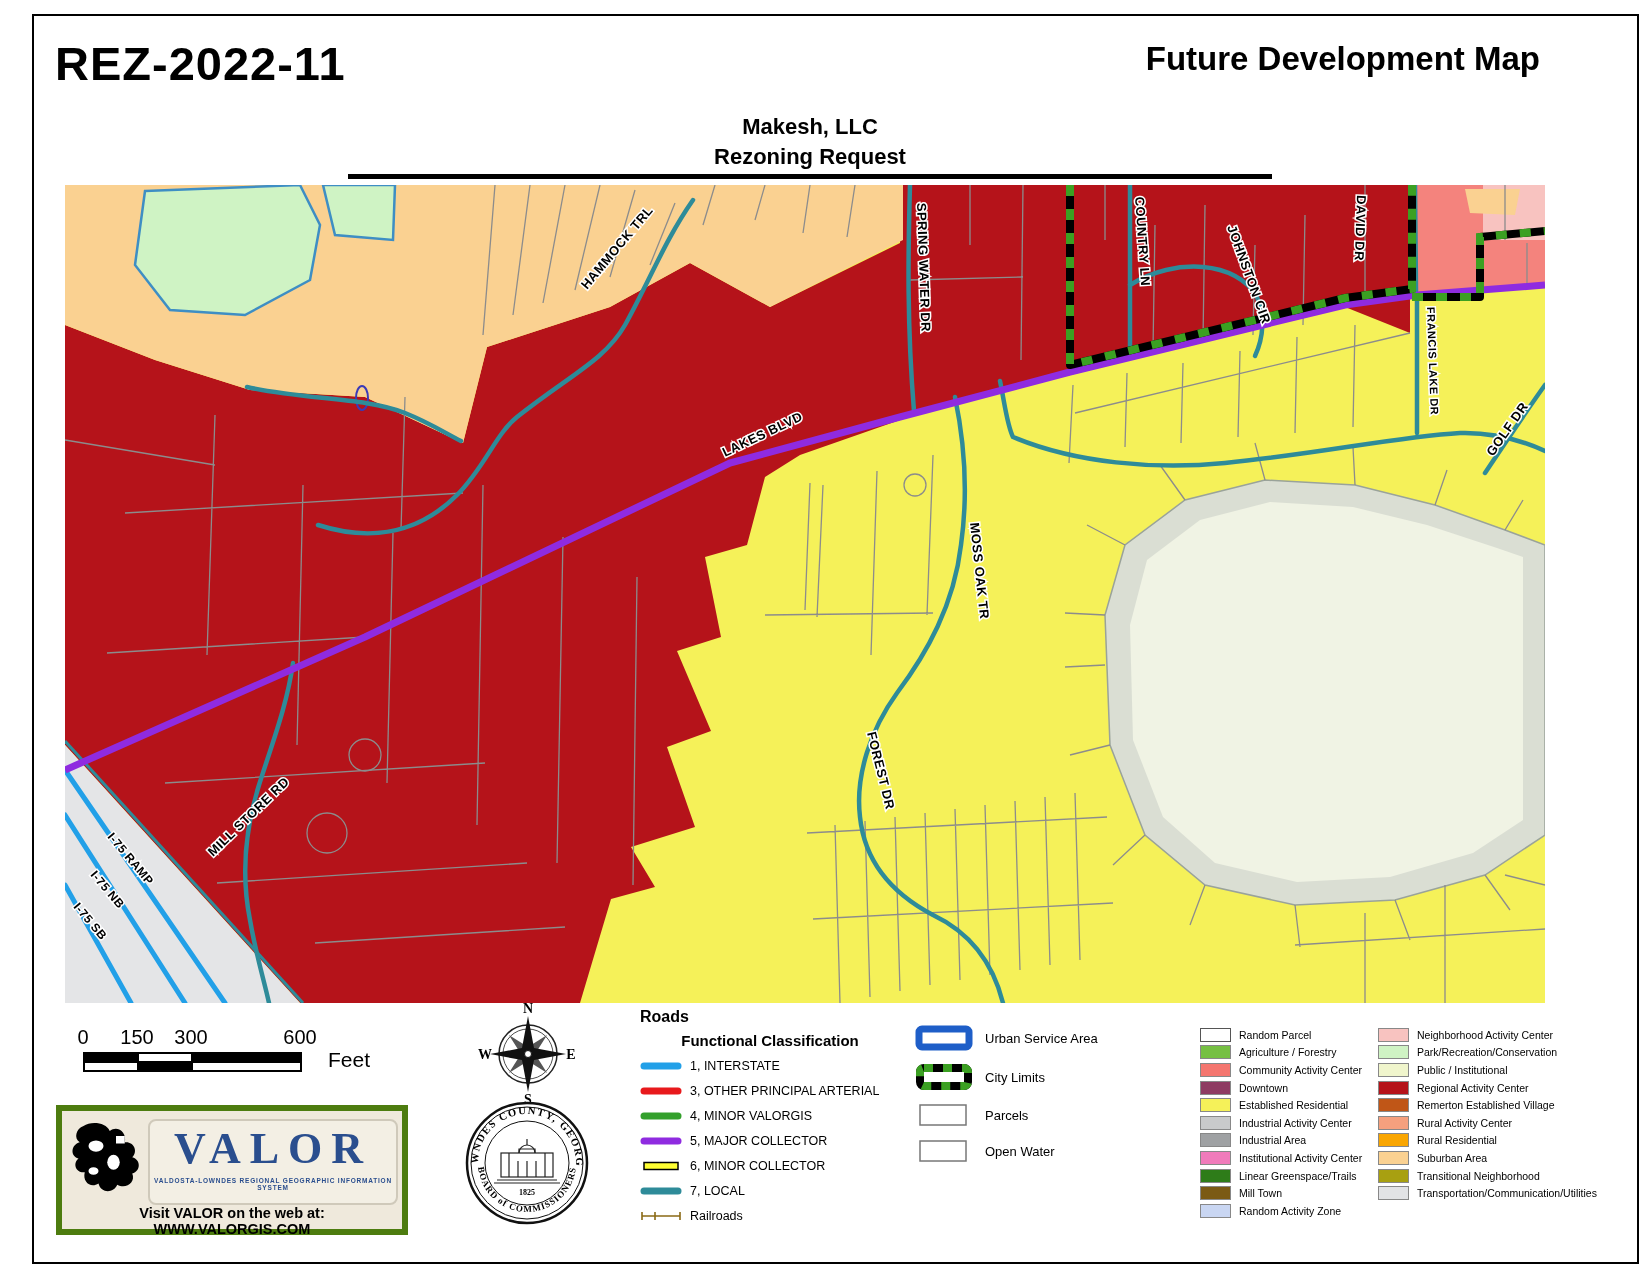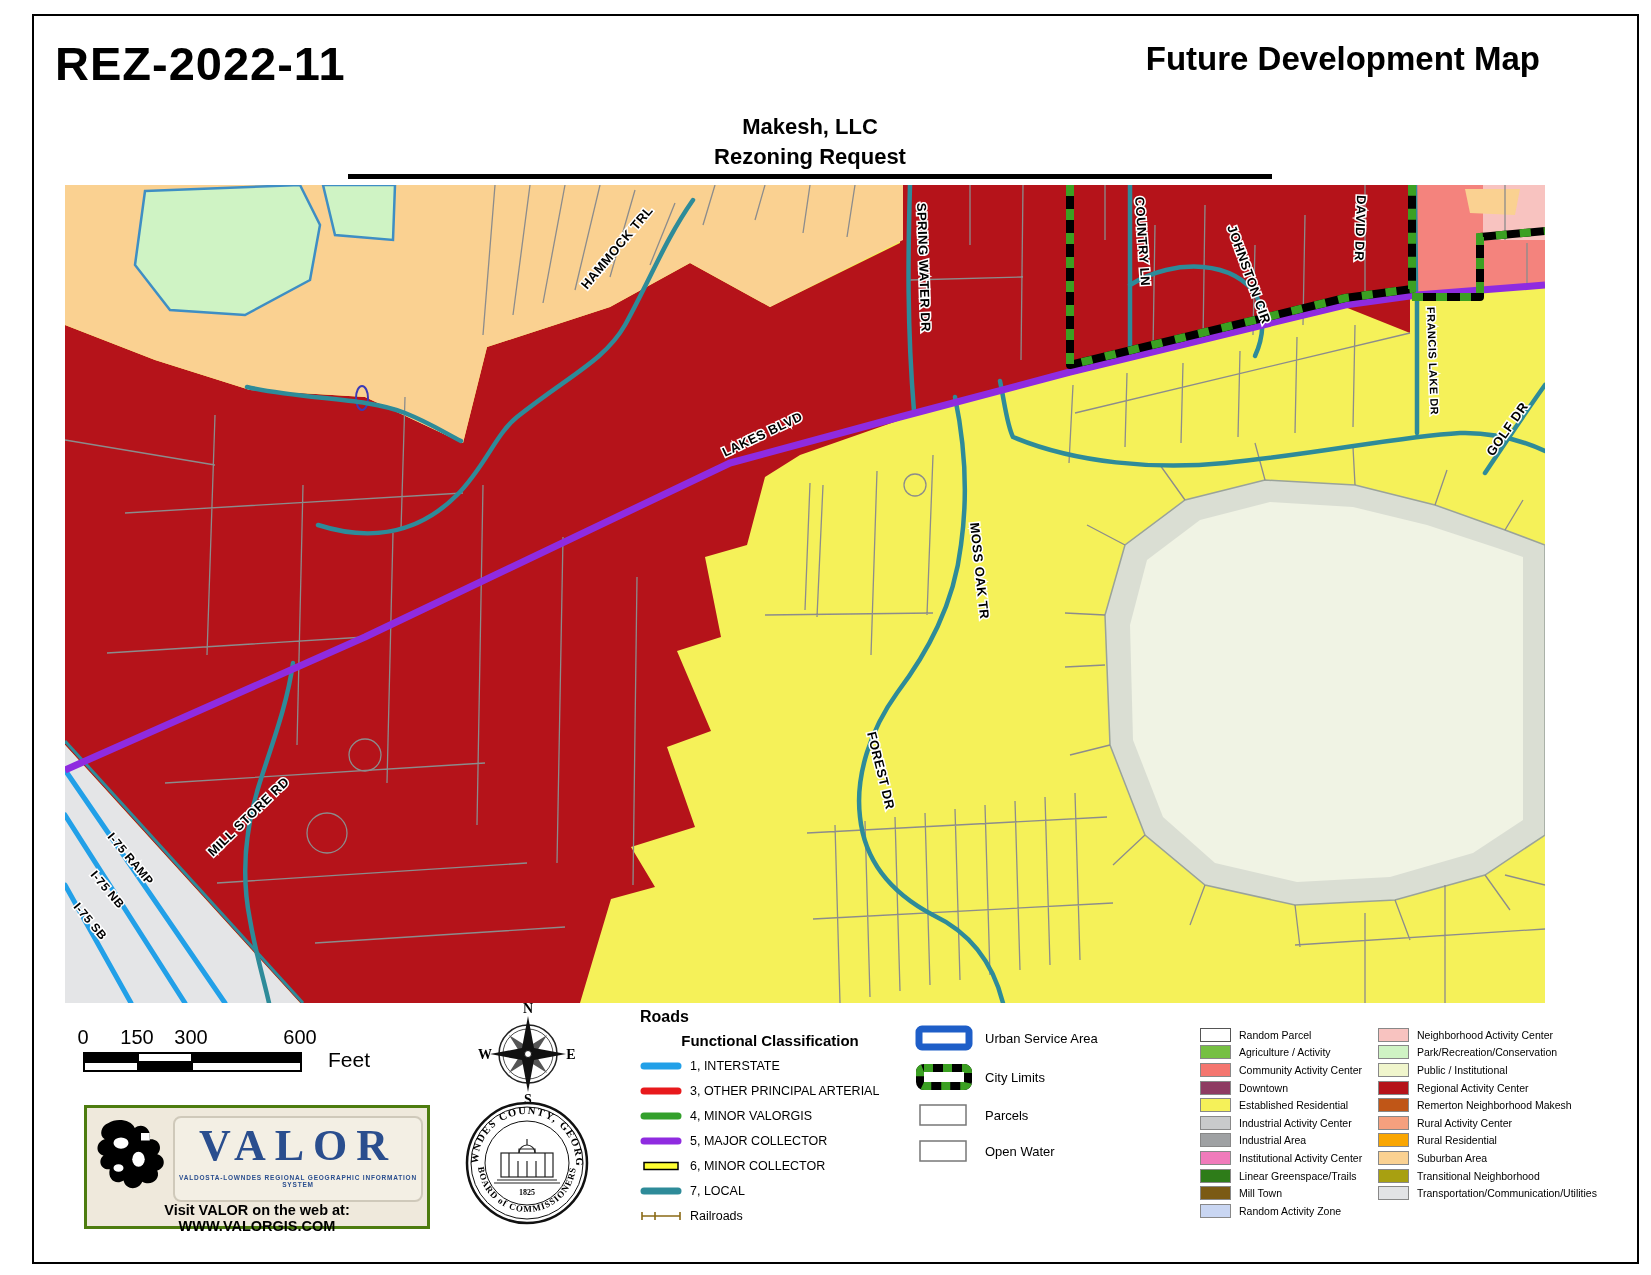--- a/index.html
+++ b/index.html
@@ -45,21 +45,21 @@
   #areas-lgd{left:915px;top:1025px;width:220px;}
   .alg-row{display:flex;align-items:center;margin-bottom:12px;}
   .alg-label{font-size:13px;margin-left:12px;}
   
   .lu-col{width:260px;}
   #lu-left{left:1158px;top:1026px;} #lu-right{left:1336px;top:1026px;width:300px;}
   .lu-row{display:flex;align-items:center;height:17.6px;padding-left:42px;}
   .lu-sw{width:29px;height:12px;border:1px solid #888;flex:none;}
   .lu-label{font-size:10.5px;margin-left:8px;white-space:nowrap;}
   
-  #valor{left:84px;top:1105px;width:340px;height:118px;background:#EFE9DC;border:3px solid #4d7c0f;}
+  #valor{left:56px;top:1105px;width:340px;height:118px;background:#EFE9DC;border:6px solid #4d7c0f;}
   #valor-inner{position:absolute;left:86px;top:8px;width:246px;height:82px;border:2px solid #cfc9ba;
                border-radius:8px;background:#F3EFE4;text-align:center;}
   #valor-name{font-family:"Liberation Serif",serif;font-size:44px;font-weight:bold;color:#2A4E8E;
               letter-spacing:9px;line-height:56px;}
   #valor-tag{font-size:6.5px;font-weight:bold;color:#2A4E8E;letter-spacing:.8px;}
   #valor-web{position:absolute;left:0;top:94px;width:340px;text-align:center;font-size:14.5px;font-weight:bold;}
   
   .seal-txt{font:700 10.5px "Liberation Serif",serif;letter-spacing:1.5px;}
   .seal-txt2{font:700 9px "Liberation Serif",serif;letter-spacing:1px;}
   .cmp-l{font:700 14px "Liberation Serif",serif;}
@@ -321,21 +321,21 @@
     </div>
   </div>
 
   <div id="lu-left" class="abs lu-col">
     <div class="lu-row">
         <span class="lu-sw" style="border-color: rgb(85, 85, 85); background-color: rgb(255, 255, 255);"></span>
         <span class="lu-label">Random Parcel</span>
       </div>
     <div class="lu-row">
         <span class="lu-sw" style="background-color: rgb(118, 192, 67);"></span>
-        <span class="lu-label">Agriculture / Activity</span>
+        <span class="lu-label">Agriculture / Forestry</span>
       </div>
     <div class="lu-row">
         <span class="lu-sw" style="background-color: rgb(244, 118, 111);"></span>
         <span class="lu-label">Community Activity Center</span>
       </div>
     <div class="lu-row">
         <span class="lu-sw" style="background-color: rgb(142, 59, 98);"></span>
         <span class="lu-label">Downtown</span>
       </div>
     <div class="lu-row">
@@ -380,21 +380,21 @@
     <div class="lu-row">
         <span class="lu-sw" style="background-color: rgb(240, 245, 204);"></span>
         <span class="lu-label">Public / Institutional</span>
       </div>
     <div class="lu-row">
         <span class="lu-sw" style="background-color: rgb(181, 19, 26);"></span>
         <span class="lu-label">Regional Activity Center</span>
       </div>
     <div class="lu-row">
         <span class="lu-sw" style="background-color: rgb(192, 86, 23);"></span>
-        <span class="lu-label">Remerton Neighborhood Makesh</span>
+        <span class="lu-label">Remerton Established Village</span>
       </div>
     <div class="lu-row">
         <span class="lu-sw" style="background-color: rgb(245, 160, 126);"></span>
         <span class="lu-label">Rural Activity Center</span>
       </div>
     <div class="lu-row">
         <span class="lu-sw" style="background-color: rgb(249, 166, 2);"></span>
         <span class="lu-label">Rural Residential</span>
       </div>
     <div class="lu-row">

